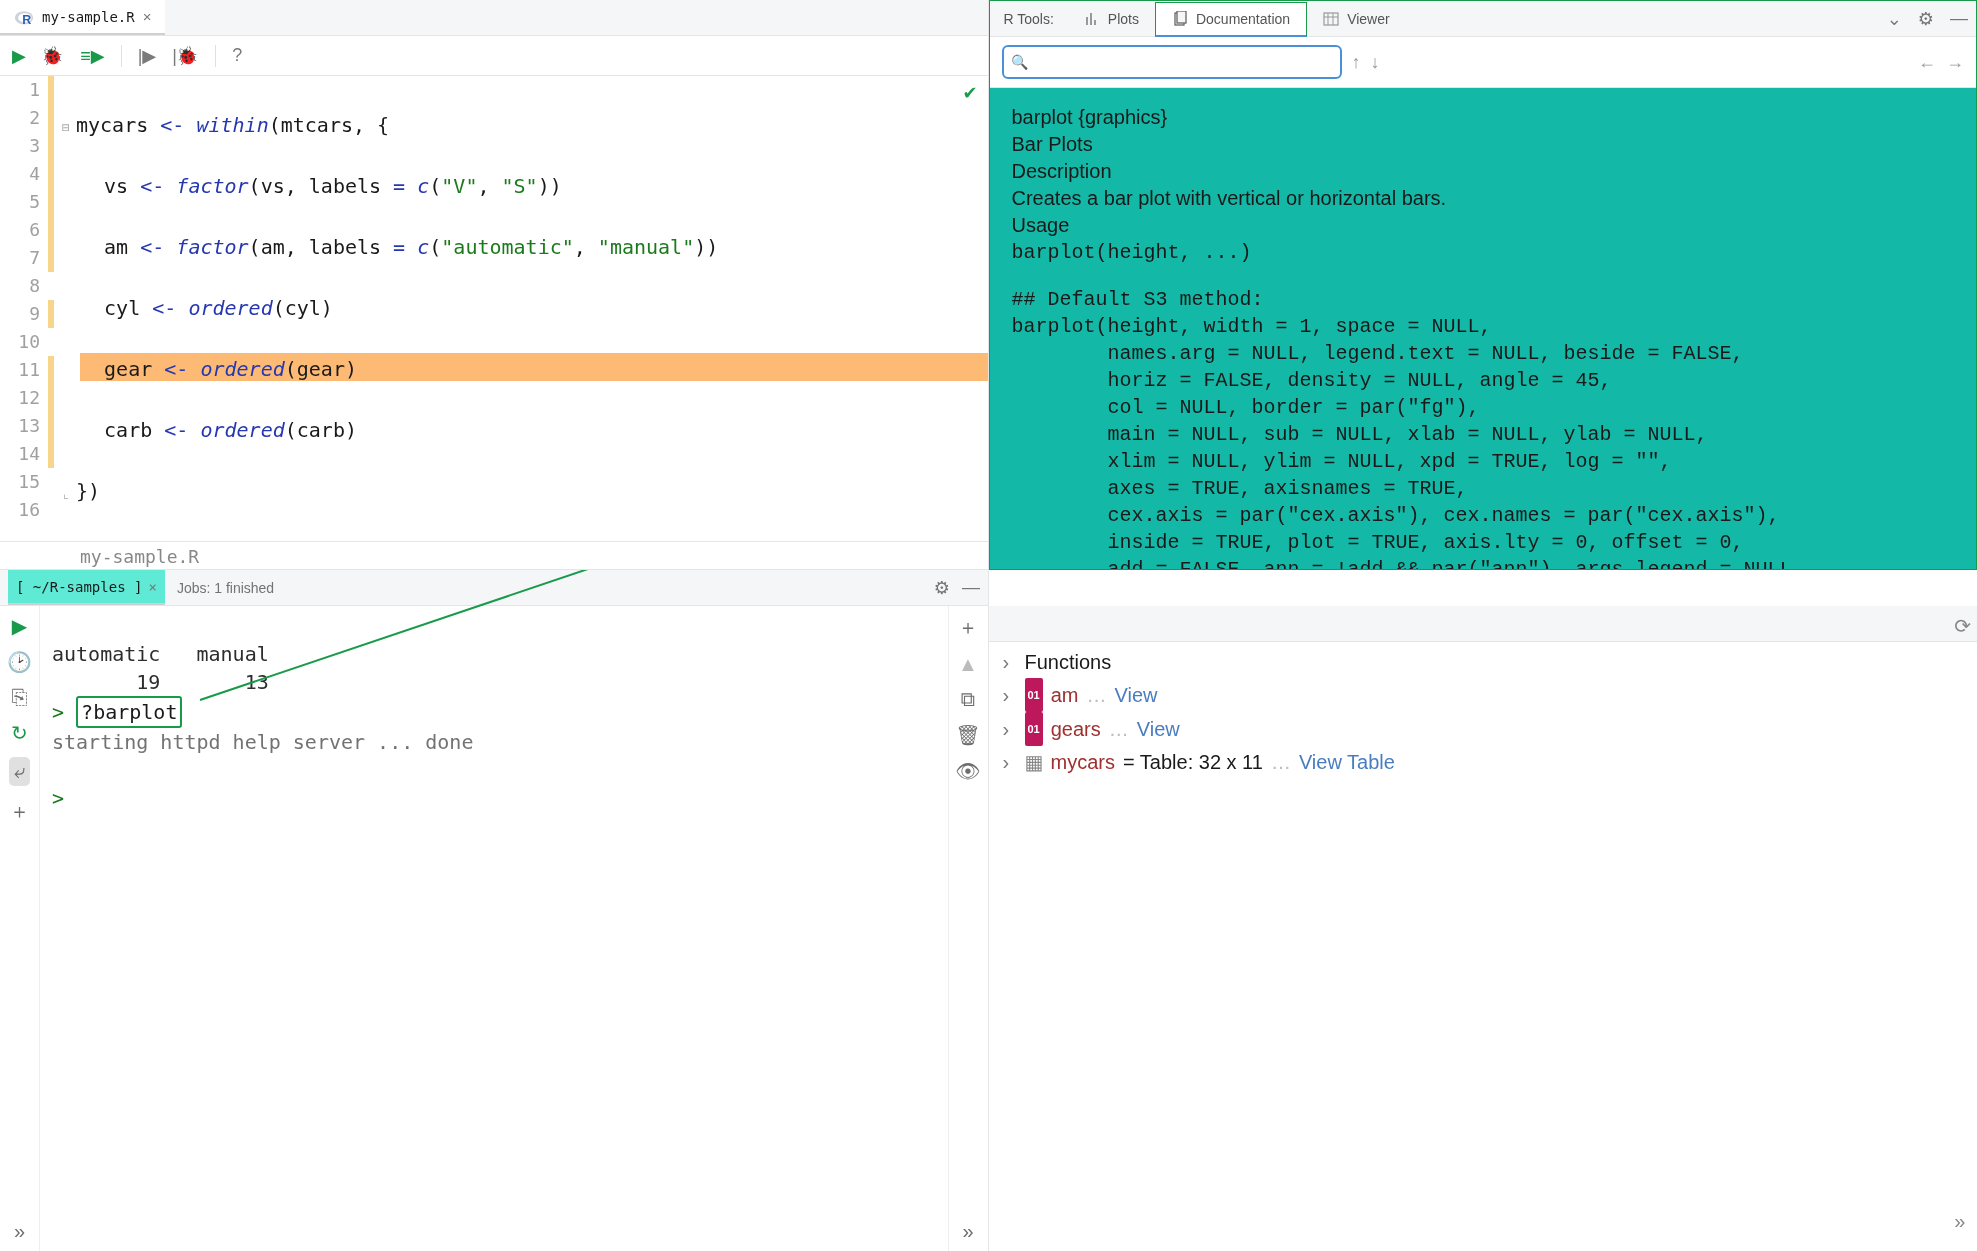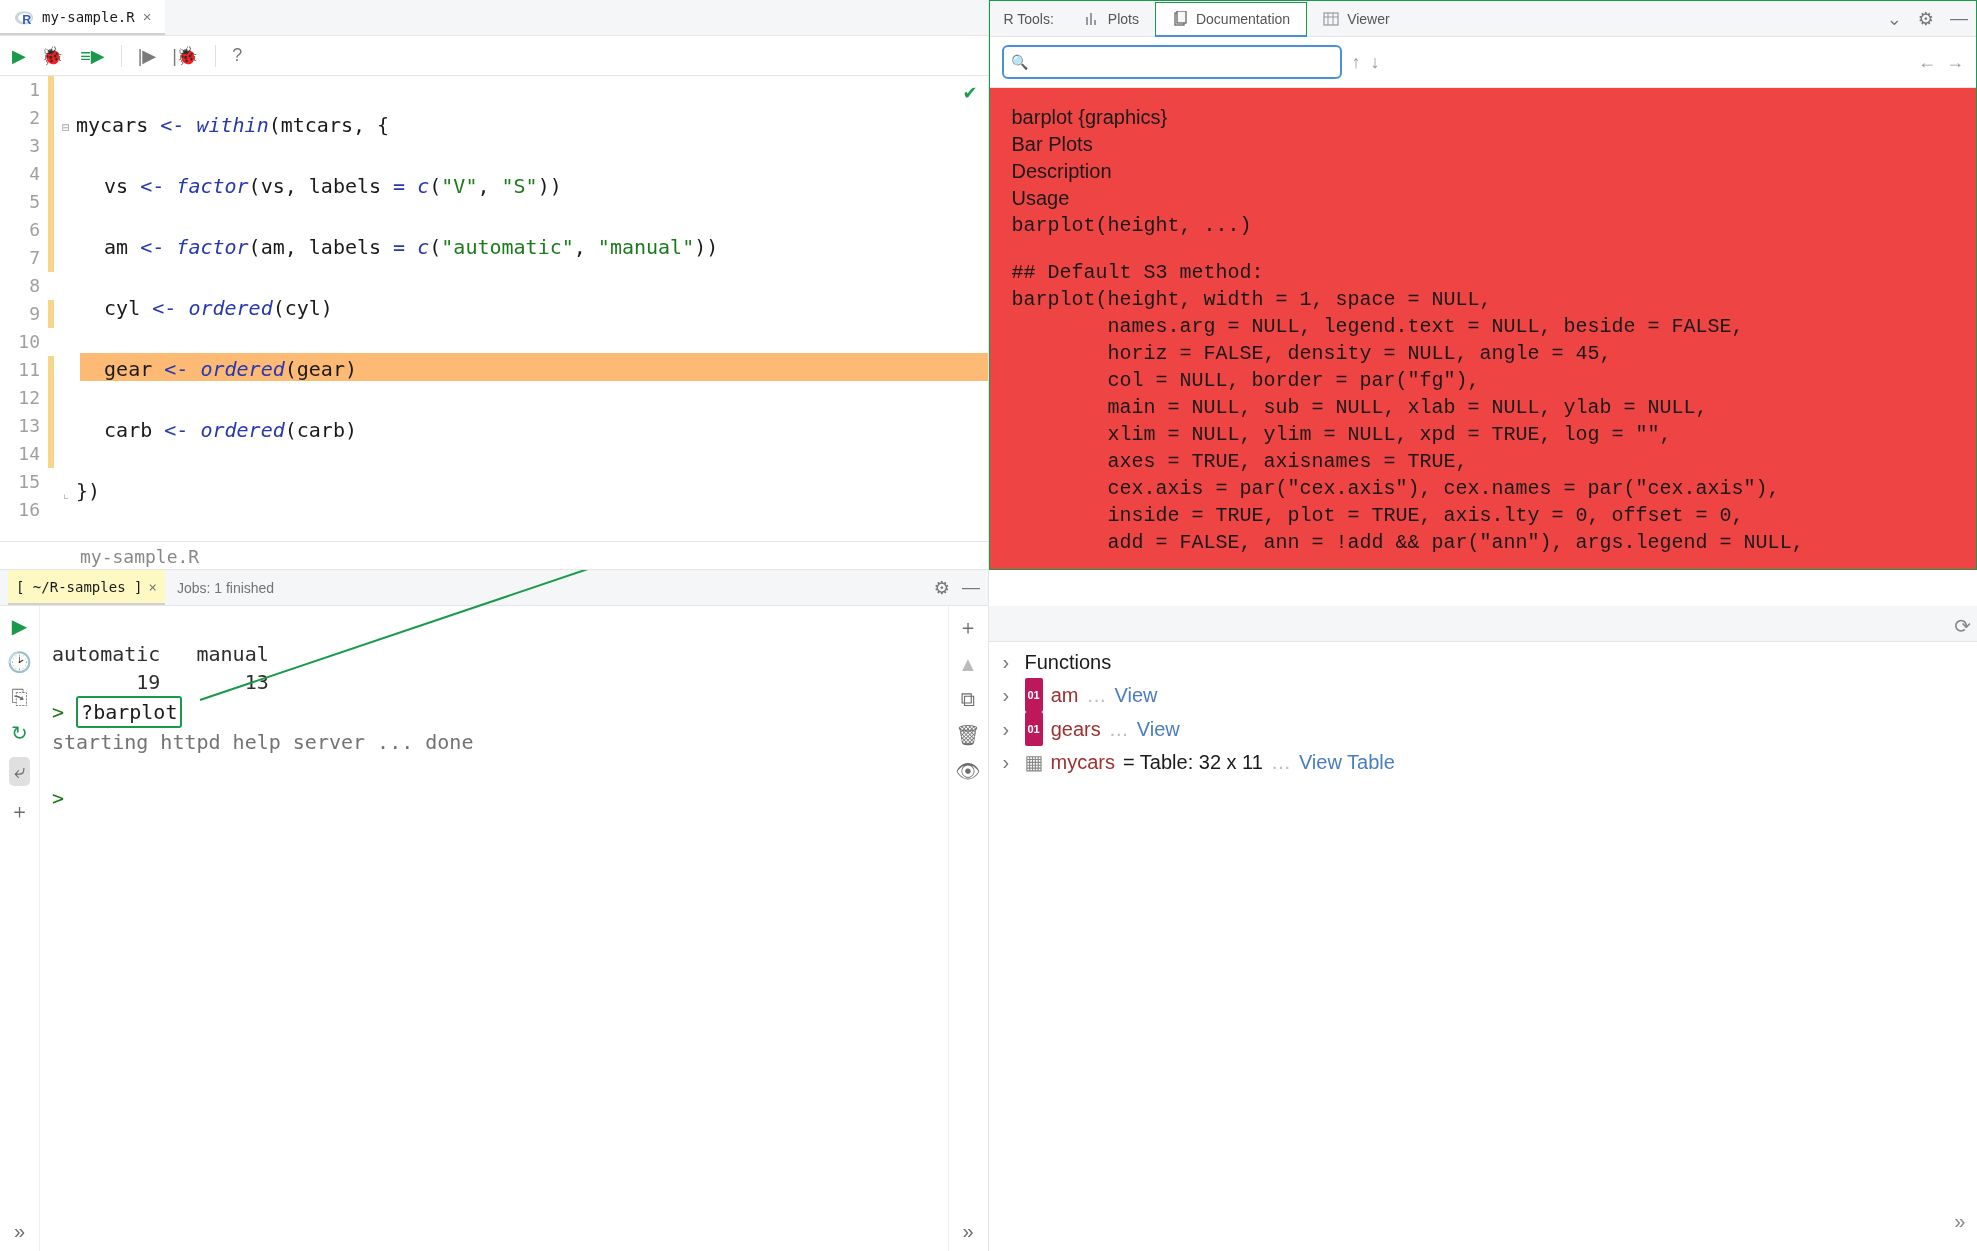--- a/index.html
+++ b/index.html
@@ -40,30 +40,30 @@
   .rtab.active { border: 1px solid #199a4a; border-bottom: 2px solid #4a90d9; background: #fff; margin-bottom: -1px; }
   .rtab-icon { width:16px; height:16px; display:inline-block; }
   .rtools-tabs .spacer { flex: 1; }
   .rtools-tabs .ctl { color: #777; padding: 0 8px; font-size: 18px; }
   .search-row { display: flex; align-items: center; gap: 10px; padding: 8px 12px; border-bottom: 1px solid #e5e5e5; background: #fff; }
   .search-box { display: flex; align-items: center; gap: 6px; border: 2px solid #4a90d9; border-radius: 6px; height: 34px; width: 340px; padding: 0 8px; }
   .search-box .sicon { color: #888; }
   .search-box input { border: none; outline: none; flex: 1; font-size: 15px; }
   .nav-arrow { color: #999; font-size: 18px; }
   .search-row .spacer { flex:1; }
-  .doc-body { flex: 1; padding: 16px 22px; font-size: 20px; line-height: 27px; background: #ef4444; overflow: hidden; }
+  .doc-body { flex: 1; padding: 16px 22px; font-size: 20px; line-height: 27px; background: #14b8a6; overflow: hidden; }
   .doc-body .monoblock { white-space: pre; font-family: Liberation Mono, monospace; }
 
   
   .hl-box { border:2px solid #199a4a; border-radius:3px; display:inline-block; padding:0 3px; }
 
   
   .console-panel { display: flex; border-right: 1px solid #e5e5e5; }
   .console-tabstrip { display: flex; align-items: center; height: 36px; background: #f5f6f8; border-bottom: 1px solid #e5e5e5; padding: 0 8px; gap: 12px; position: absolute; width: 988px; }
-  .ctab { display: flex; align-items: center; gap: 6px; height: 100%; padding: 0 8px; background: #fef9c3; border-bottom: 2px solid #d0d0d0; }
+  .ctab { display: flex; align-items: center; gap: 6px; height: 100%; padding: 0 8px; background: #5eead4; border-bottom: 2px solid #d0d0d0; }
   .ctab .close { color:#777; }
   .jobs { color:#737373; }
   .console-tabstrip .end { margin-left:auto; display:flex; gap:12px; color:#777; font-size:18px; }
   .console-body { display:flex; width:100%; padding-top:36px; }
   .console-vbar { width:40px; display:flex; flex-direction:column; align-items:center; gap:12px; padding-top:8px; border-right:1px solid #eee; color:#6d6d6d; font-size:20px; }
   .console-vbar.right { border-right:none; border-left:1px solid #eee; }
   .console-vbar .sel { background:#e0e0e0; border-radius:5px; padding:3px 5px; }
   .console-out { flex:1; padding:6px 12px; font-size:20px; line-height:28px; white-space:pre; }
   .console-out .muted { color:#2d2d2d; }
   .console-out .srv { color:#737373; }
@@ -201,20 +201,21 @@
       <span class="nav-arrow">↑</span>
       <span class="nav-arrow">↓</span>
       <span class="spacer"></span>
       <span class="nav-arrow">←</span>
       <span class="nav-arrow">→</span>
     </div>
     <div class="doc-body">
       <div>barplot {graphics}</div>
       <div>Bar Plots</div>
       <div>Description</div>
+      <div>Creates a bar plot with vertical or horizontal bars.</div>
       <div>Usage</div>
       <div class="monoblock">barplot(height, ...)</div>
       <div style="height:20px"></div>
       <div class="monoblock">## Default S3 method:
 barplot(height, width = 1, space = NULL,
         names.arg = NULL, legend.text = NULL, beside = FALSE,
         horiz = FALSE, density = NULL, angle = 45,
         col = NULL, border = par("fg"),
         main = NULL, sub = NULL, xlab = NULL, ylab = NULL,
         xlim = NULL, ylim = NULL, xpd = TRUE, log = "",

